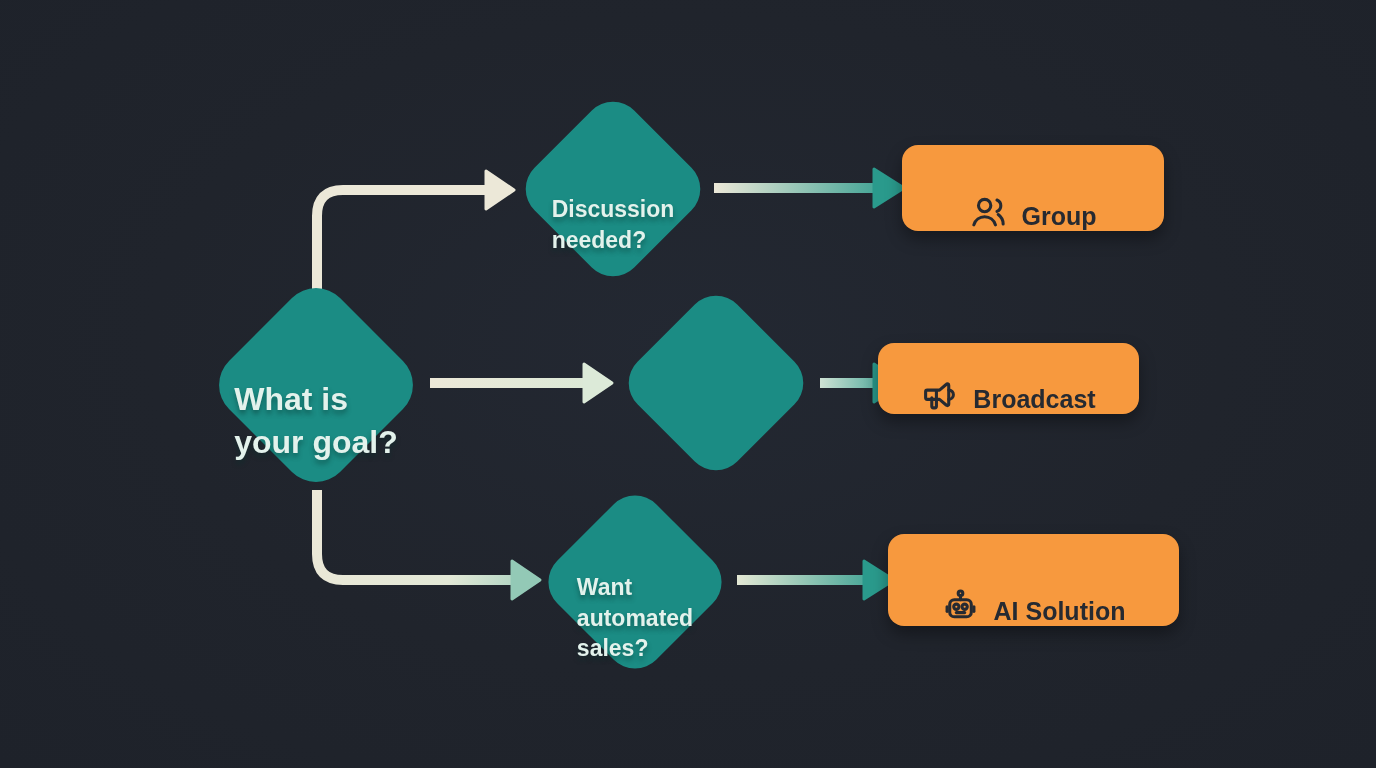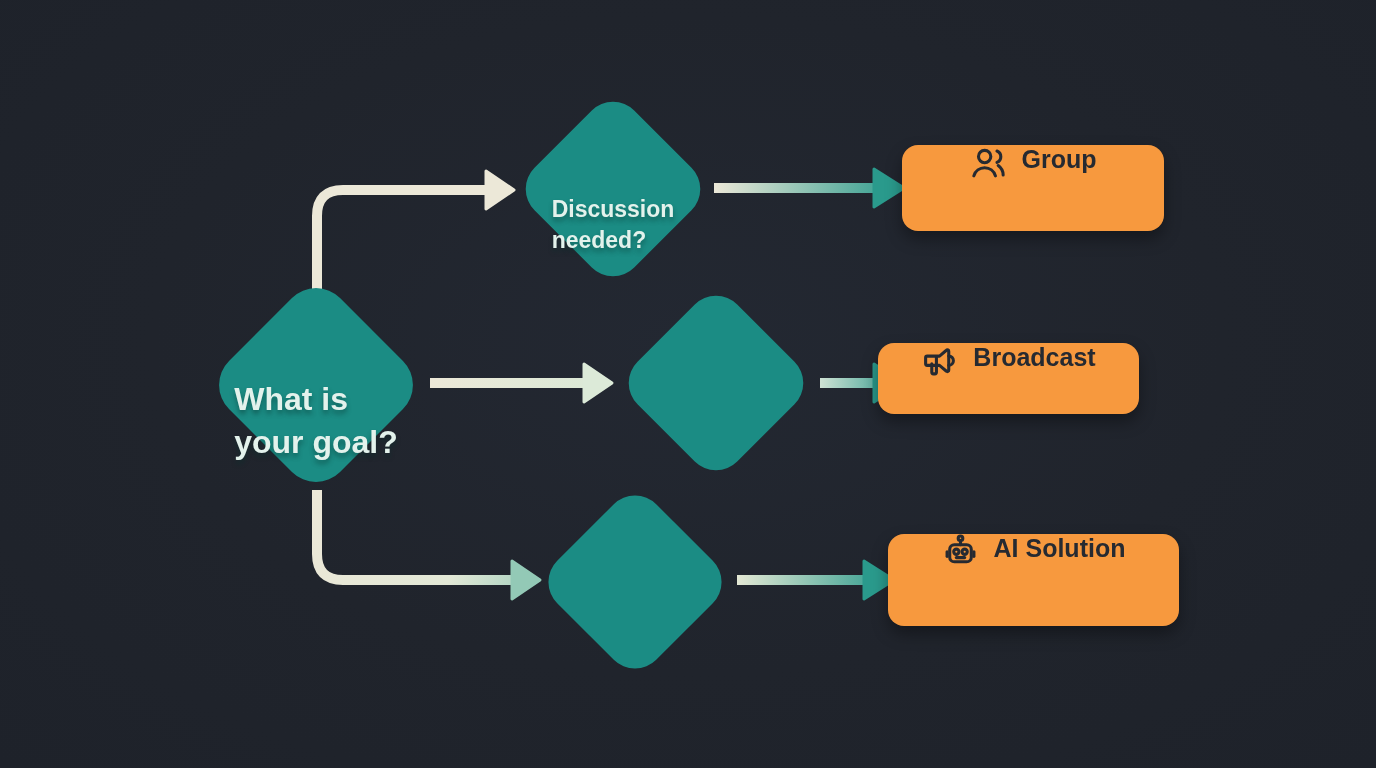--- a/index.html
+++ b/index.html
@@ -33,21 +33,21 @@
     margin-top:36px;
   }
   .l-root{left:316px;top:385px;font-size:32px;}
   .l-q1{left:613px;top:189px;font-size:23px;}
   .l-q2{left:716px;top:384px;font-size:23px;}
   .l-q3{left:635px;top:582px;font-size:23px;}
 
   
   .result{
     position:absolute;
-    display:flex;align-items:flex-start;justify-content:center;gap:15px;
+    display:flex;align-items:flex-end;justify-content:center;gap:15px;
     background:#f7993e;border-radius:16px;
     color:#262a31;font-size:25px;font-weight:700;
     box-shadow:0 8px 16px rgba(0,0,0,.35);
   }
   .r-group{left:902px;top:145px;width:262px;height:86px;}
   .r-broadcast{left:878px;top:343px;width:261px;height:71px;}
   .r-ai{left:888px;top:534px;width:291px;height:92px;}
 
   .icon svg{display:block;width:37px;height:37px;stroke:#262a31;fill:none;
     stroke-width:2;stroke-linecap:round;stroke-linejoin:round;}
@@ -117,20 +117,23 @@
   <div class="node-label l-root">What is
 your goal?</div>
 
   <div class="diamond d-q1"></div>
   <div class="node-label l-q1">Discussion
 needed?</div>
 
   <div class="diamond d-q2"></div>
 
   <div class="diamond d-q3"></div>
+  <div class="node-label l-q3">Want
+automated
+sales?</div>
 
   <div class="result r-group">
     <span class="icon">
       <svg viewBox="0 0 24 24">
         <circle cx="9.5" cy="7.5" r="4"></circle>
         <path d="M16.5 20a7.3 7.3 0 0 0-14 0"></path>
         <path d="M17.5 3.9a4 4 0 0 1 0 7.4"></path>
         <path d="M21.5 19.5c0-2.6-1.4-4.9-3.2-6.2"></path>
       </svg>
     </span>

